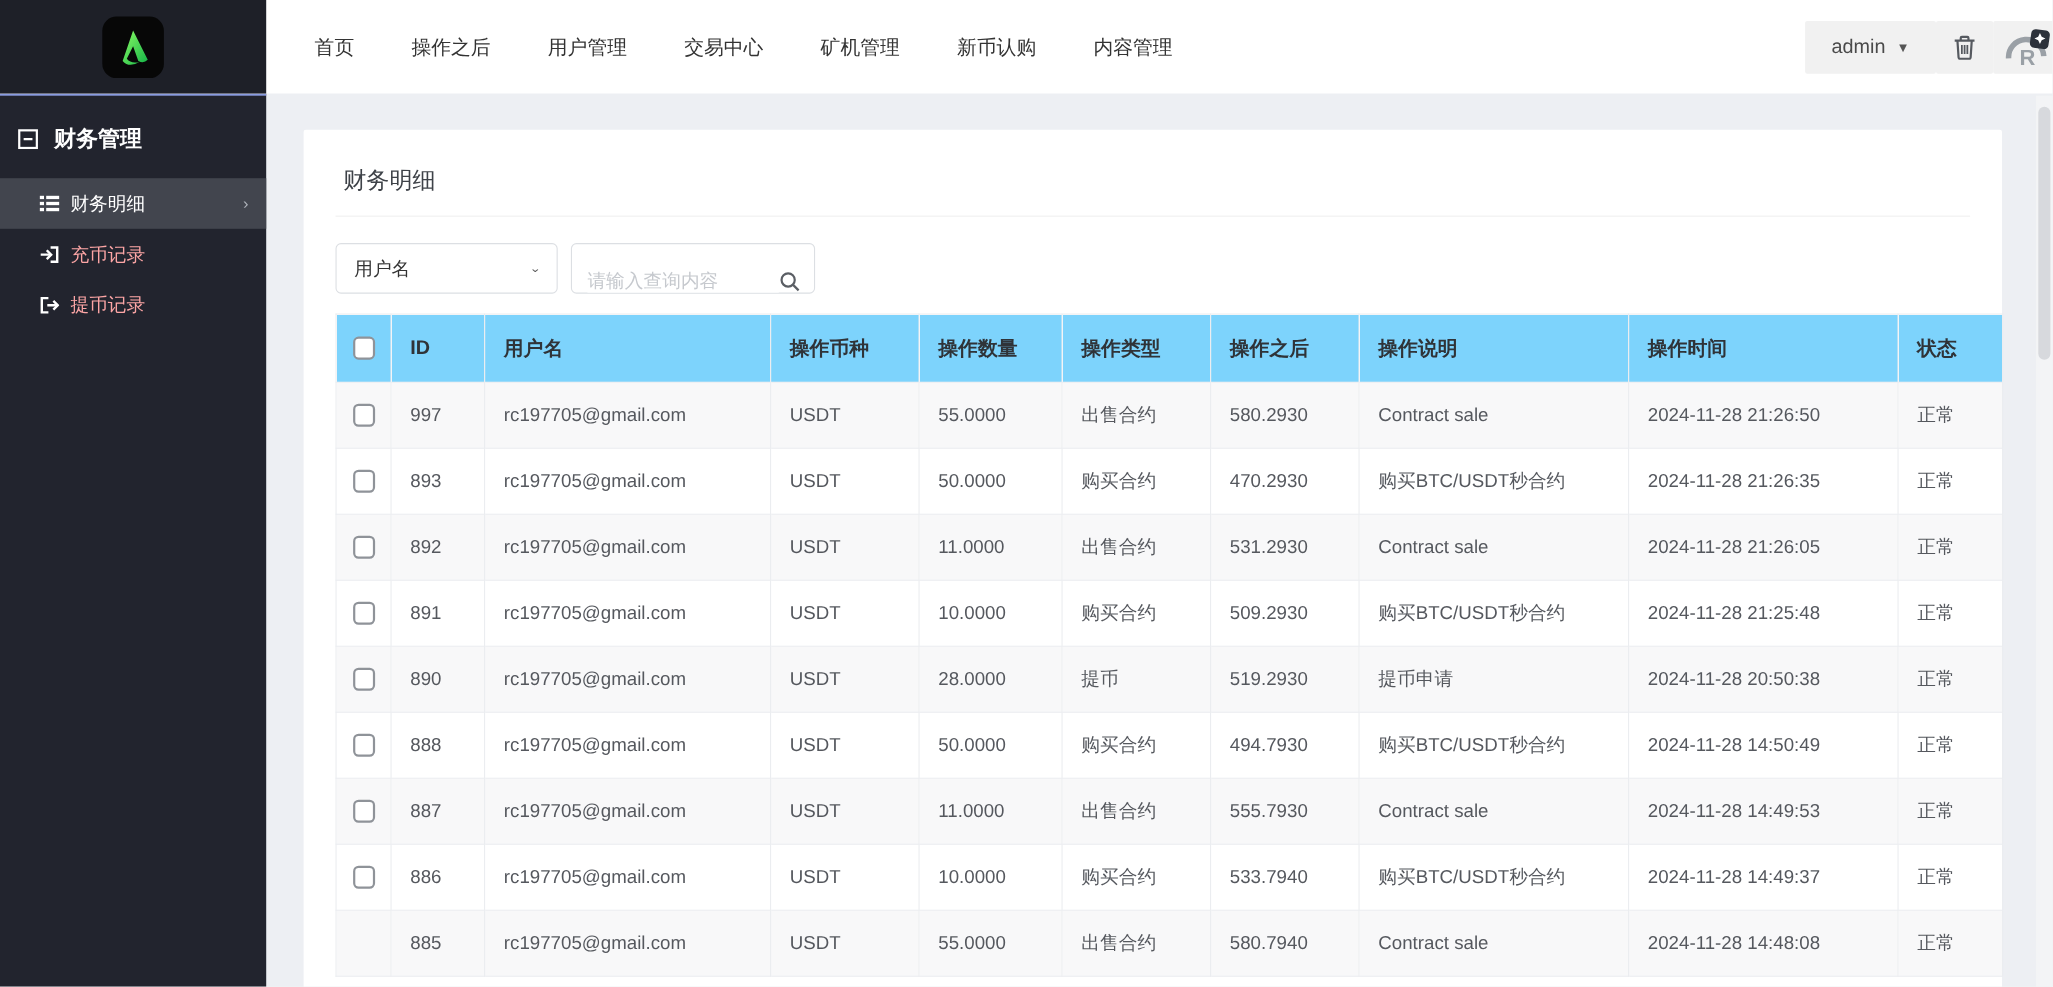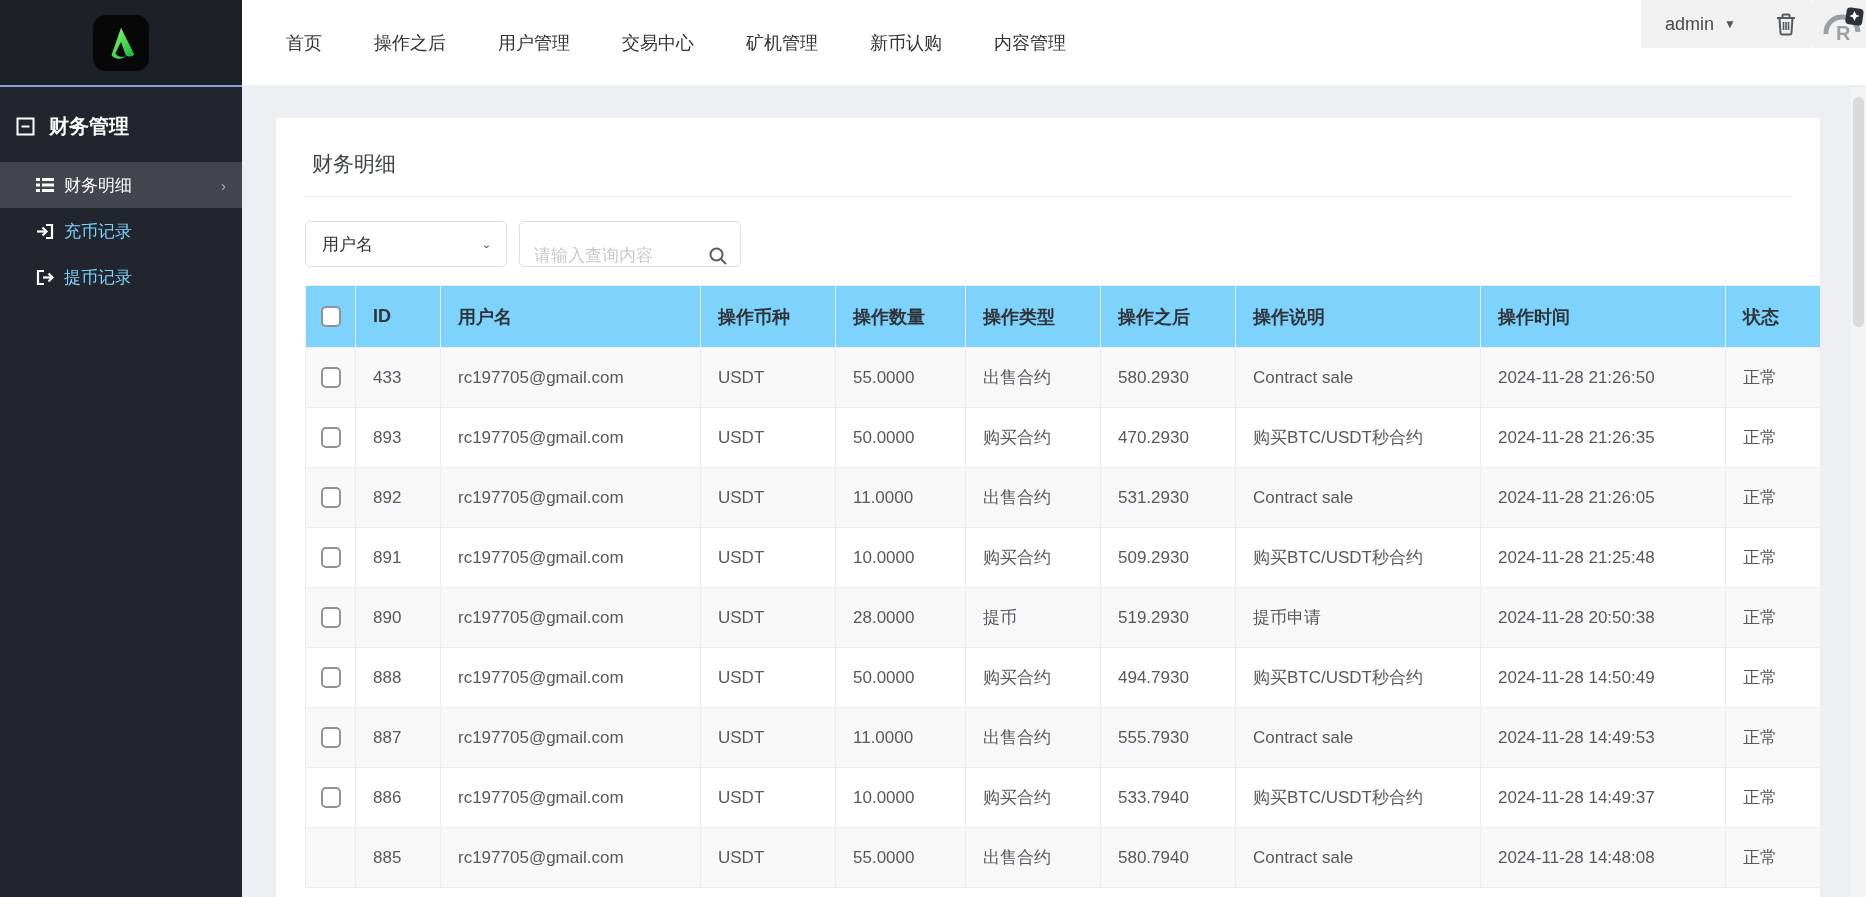--- a/index.html
+++ b/index.html
@@ -8,33 +8,33 @@
 
   .topbar { position:relative; height:85px; background:#ffffff; display:flex; align-items:stretch; }
   .logo-block { width:242px; background:#1e2028; display:flex; align-items:center; justify-content:center; flex:0 0 242px; }
   .logo-sq { width:56px; height:56px; background:#070707; border-radius:13px; display:flex; align-items:center; justify-content:center; }
 
   .top-nav { display:flex; align-items:stretch; margin-left:18px;justify-content:flex-end; }
   .nav-item { display:flex; align-items:center; padding:0 26px; font-size:18px; color:#333;
     background:transparent; border:none; cursor:pointer; white-space:nowrap; }
   .nav-item.active { background:#5a9cd6; color:#ffffff; }
 
-  .topbar-right { margin-left:auto; display:flex; align-items:flex-start; padding-right:0; }
+  .topbar-right { margin-left:auto; display:flex; align-items:center; padding-right:0; }
   .admin-btn { height:48px; padding:0 24px; background:#f1f1f1; border:none; border-radius:2px;
     font-size:18px; color:#4a4a4a; display:flex; align-items:center; gap:10px; cursor:pointer; }
   .admin-caret { font-size:12px; color:#555; }
   .icon-btn { height:48px; width:52px; background:#f1f1f1; border:none; border-radius:2px;
     display:flex; align-items:center; justify-content:center; cursor:pointer; }
   .corner-btn { width:64px; margin-right:-10px; overflow:hidden; position:relative; }
 
   .body-row { display:flex; height:812px; }
   .sidebar { width:242px; flex:0 0 242px; background:#22242e; border-top:2px solid #8a9ce0; color:#fff; }
   .side-section { display:flex; align-items:center; gap:14px; padding:26px 0 22px 16px; font-size:20px; font-weight:bold; cursor:pointer; }
   .side-item { display:flex; align-items:center; gap:10px; height:46px; padding-left:36px;
-    font-size:17px; color:#7dd3fc; cursor:pointer; position:relative; }
+    font-size:17px; color:#fca5a5; cursor:pointer; position:relative; }
   .side-item.active { background:#42454e; color:#ffffff; }
   .side-item .chev { position:absolute; right:16px; color:#aeb2ba; font-size:15px; }
   .side-item svg { flex:0 0 auto; }
 
   .content { flex:1; padding:33px 46px 0 34px; overflow:hidden; }
   .card { background:#ffffff; border-radius:2px; padding:0 29px 20px 29px; height:900px; }
   .card-title { font-size:21px; font-weight:normal; color:#3e4248; padding:32px 0 18px 7px; }
   .card-divider { height:1px; background:#f0f0f0; }
 
   .filter-row { display:flex; align-items:center; gap:12px; padding:24px 0 18px 0; }
@@ -210,21 +210,21 @@
               <th>操作类型</th>
               <th>操作之后</th>
               <th>操作说明</th>
               <th>操作时间</th>
               <th>状态</th>
             </tr>
           </thead>
         <tbody id="tbody">
             <tr>
               <td><span class="cb"></span></td>
-              <td>433</td>
+              <td>997</td>
               <td>rc197705@gmail.com</td>
               <td>USDT</td>
               <td>55.0000</td>
               <td>出售合约</td>
               <td>580.2930</td>
               <td>Contract sale</td>
               <td>2024-11-28 21:26:50</td>
               <td>正常</td>
             </tr>
             <tr>

